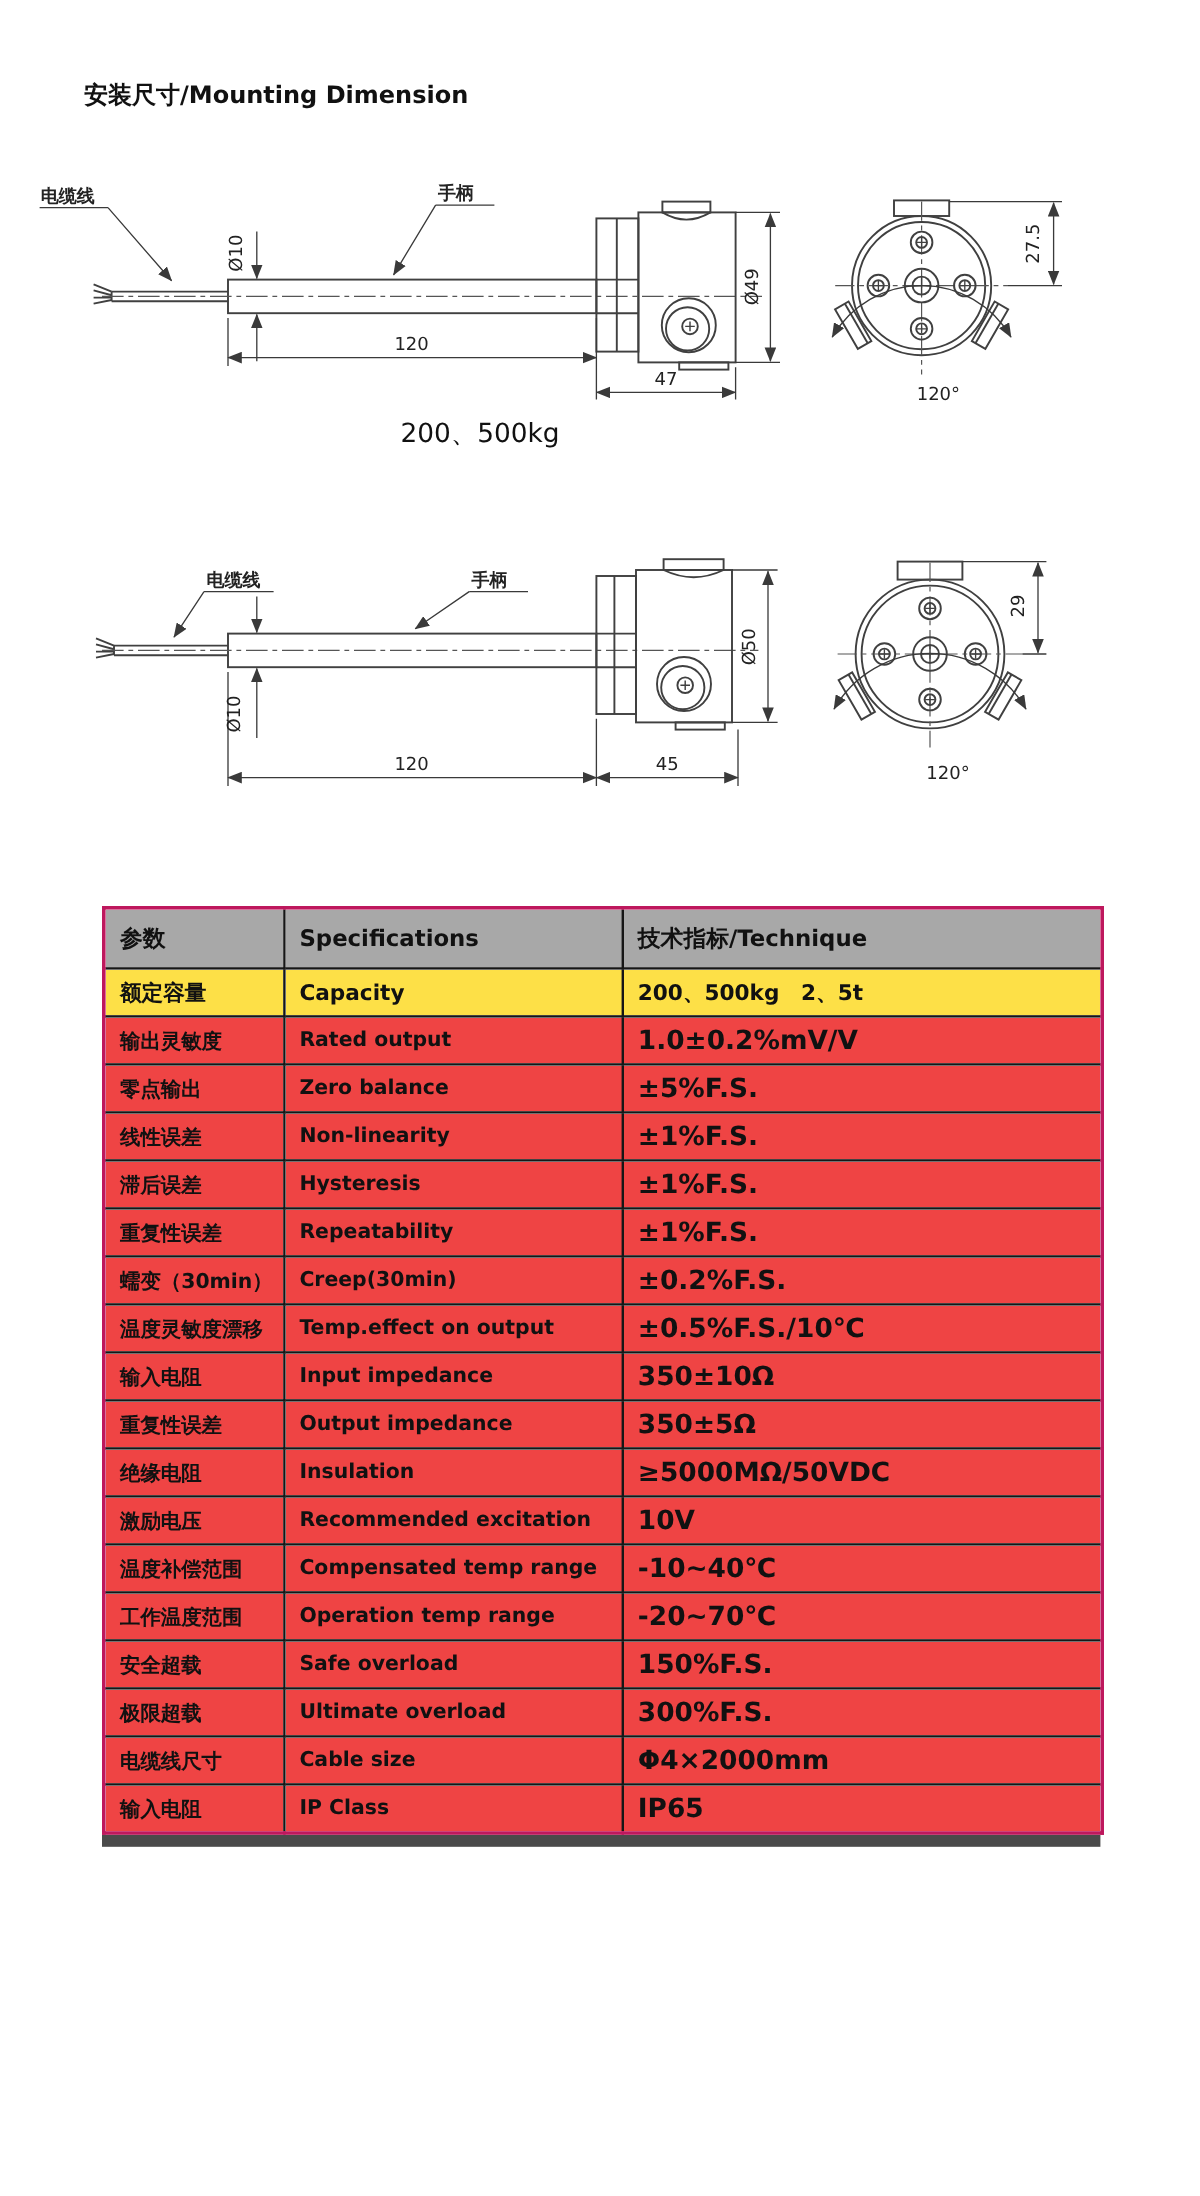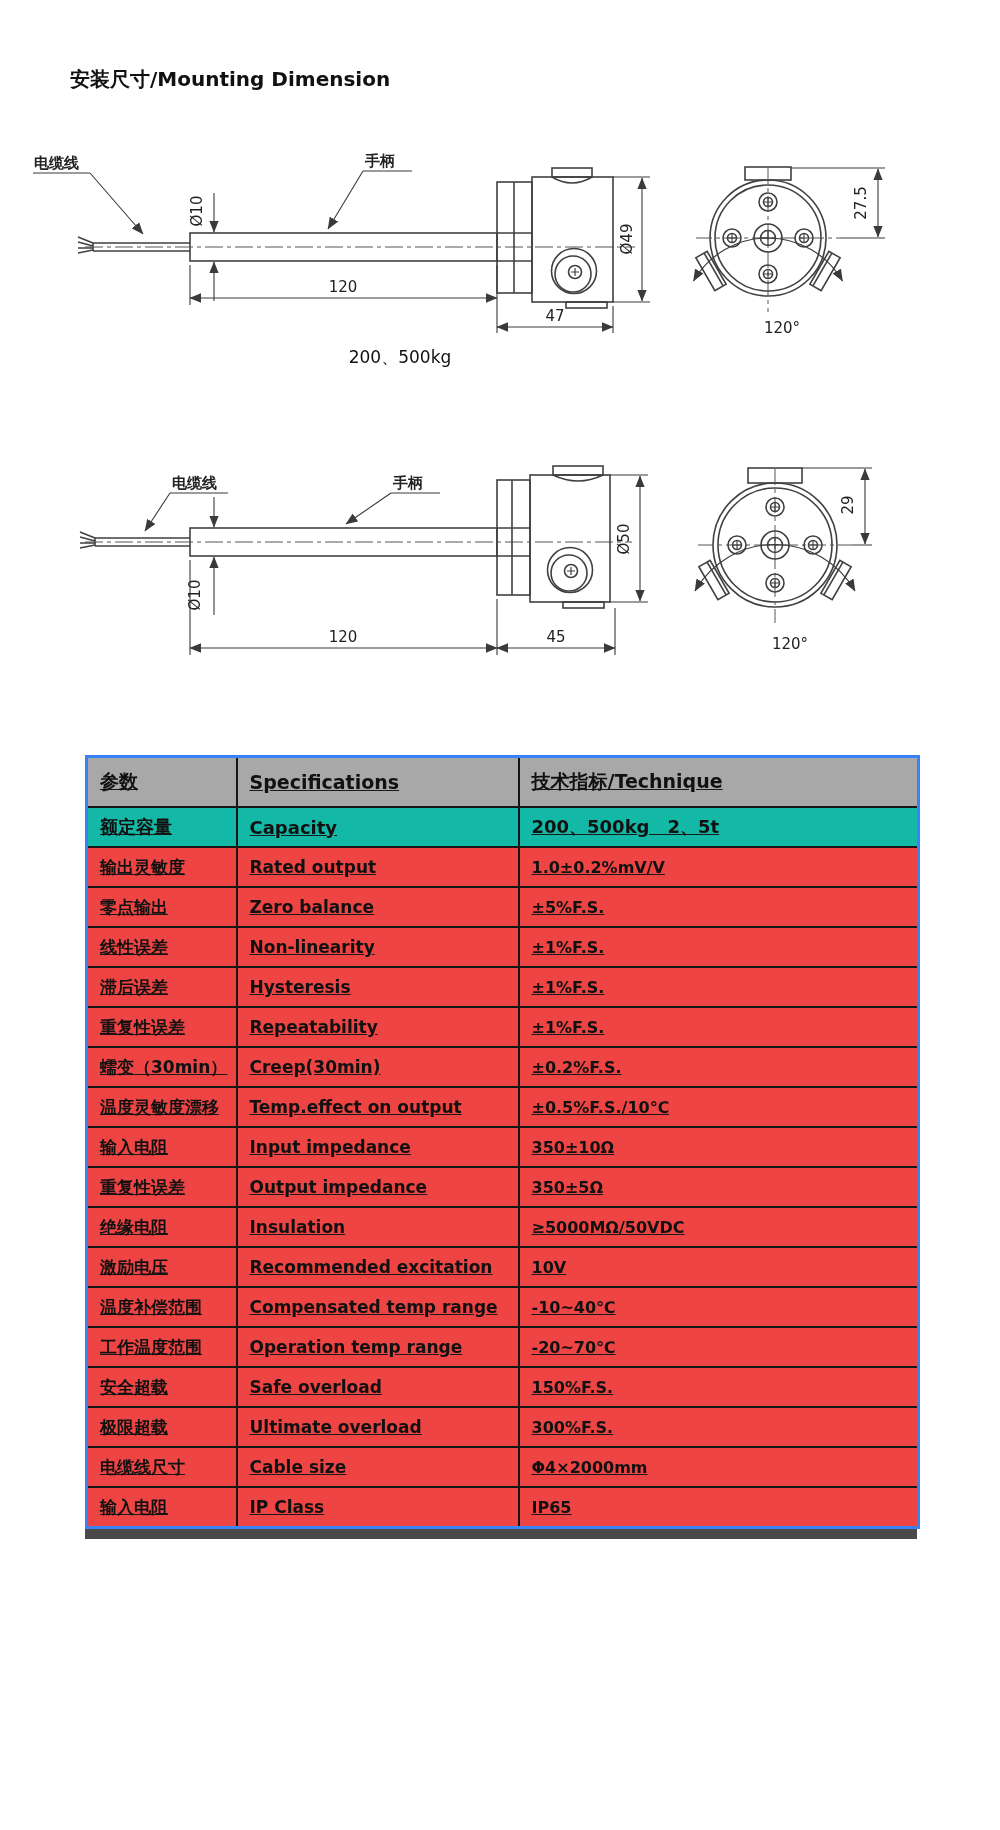--- a/index.html
+++ b/index.html
@@ -7,45 +7,44 @@
     position:relative;width:1000px;height:1830px;background:#ffffff;
     font-family:"DejaVu Sans","Liberation Sans",sans-serif;color:#1a1a1a;overflow:hidden;
   }
   .title{
     position:absolute;left:70px;top:66px;font-size:20px;font-weight:bold;color:#111;
   }
   svg text{fill:#222;font-family:"DejaVu Sans","Liberation Sans",sans-serif;}
   .dwg-label{font-size:15px;font-weight:600;}
   .dim-text{font-size:15px;}
   .caption{
-    position:absolute;font-size:17px;color:#111;text-align:center;width:300px;font-weight:500;
+    position:absolute;font-size:22px;color:#111;text-align:center;width:300px;font-weight:500;
   }
   #caption1{left:250px;top:346px;}
   #caption2{left:195px;top:660px;}
   .tbl-wrap{
     position:absolute;left:85px;top:755px;width:832px;
     border-bottom:10px solid #4a4a4a;
   }
   table.spec{
     border-collapse:collapse;width:100%;table-layout:fixed;
-    border:3px solid #3b82f6;
-    text-decoration:underline;
+    border:3px solid #be185d;
   }
   table.spec th,table.spec td{
     border:2px solid #161616;padding:2px 6px 2px 12px;text-align:left;vertical-align:middle;
     overflow:hidden;white-space:pre;
   }
   table.spec th{
     background:#a8a8a8;height:44px;font-size:19px;font-weight:bold;color:#111;
   }
   table.spec td{
     background:#ef4444;height:34px;font-size:17px;font-weight:bold;color:#111;
   }
-  table.spec tr.first-row td{background:#14b8a6;font-size:18px;}
-  table.spec td.c2{font-size:16px;}
+  table.spec tr.first-row td{background:#fde047;font-size:18px;}
+  table.spec td.c2{font-size:22px;}
 </style>
 </head>
 <body>
 
 <div id="page">
 
   <div class="title">安装尺寸/Mounting Dimension</div>
 
   <svg style="position:absolute;left:20px;top:125px;" width="900" height="215" viewBox="0 0 900 215">
     <defs>

